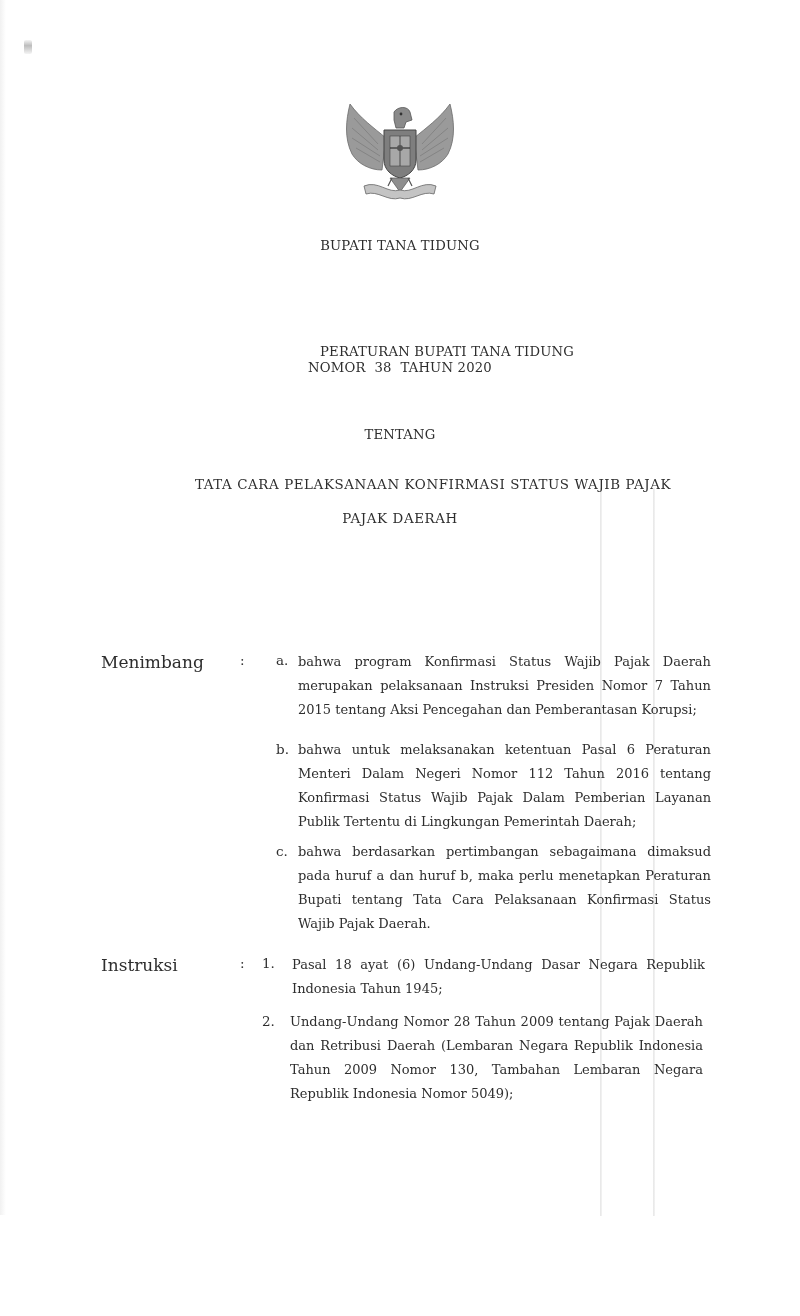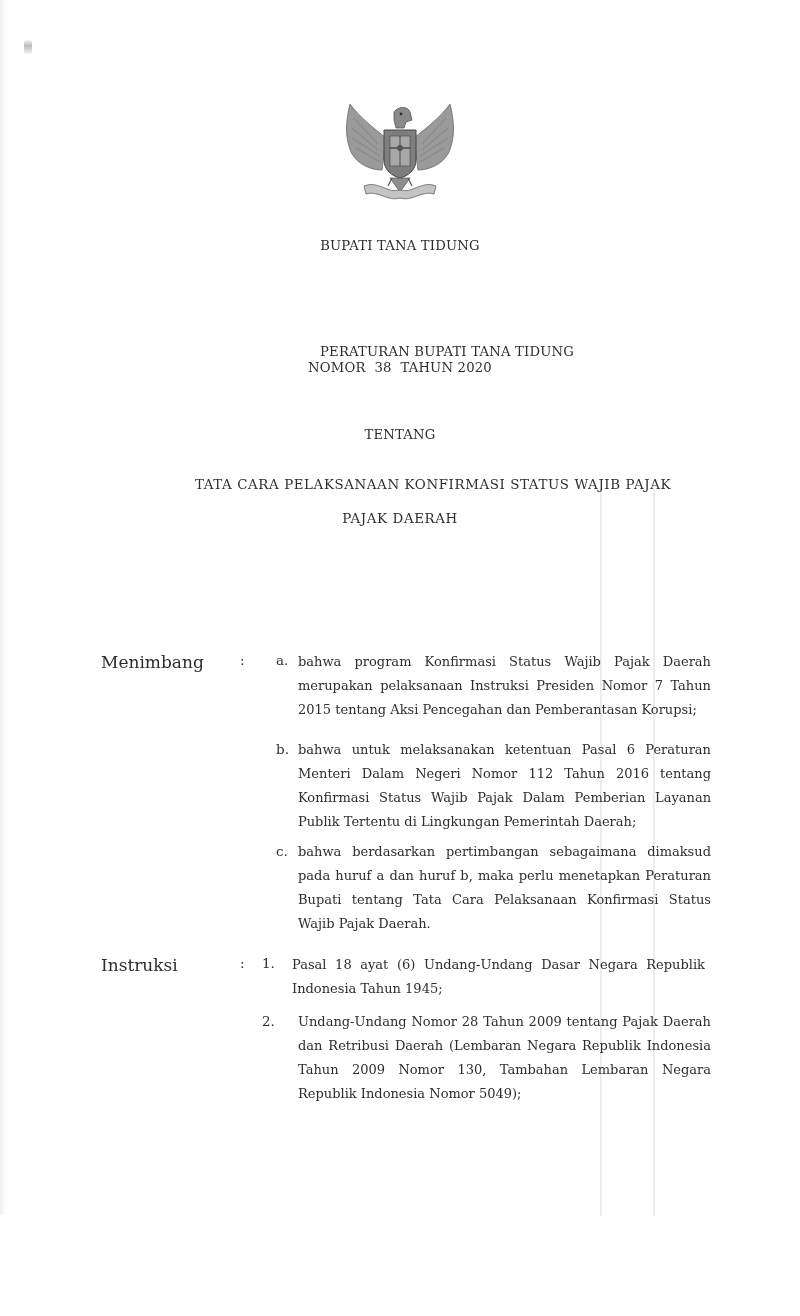--- a/index.html
+++ b/index.html
@@ -92,16 +92,16 @@
   </div>
 
   <div>
     <div class="label" style="left:101px; top:955px;">Instruksi</div>
     <div class="colon" style="left:240px; top:955px;">:</div>
 
     <div class="marker" style="left:262px; top:955px;">1.</div>
     <div class="para" style="left:292px; top:953px;">Pasal 18 ayat (6) Undang-Undang Dasar Negara Republik Indonesia Tahun 1945;</div>
 
     <div class="marker" style="left:262px; top:1013px;">2.</div>
-    <div class="para" style="left:298px; top:1010px;">Undang-Undang Nomor 28 Tahun 2009 tentang Pajak Daerah dan Retribusi Daerah (Lembaran Negara Republik Indonesia Tahun 2009 Nomor 130, Tambahan Lembaran Negara Republik Indonesia Nomor 5049);</div>
+    <div class="para" style="left:290px; top:1010px;">Undang-Undang Nomor 28 Tahun 2009 tentang Pajak Daerah dan Retribusi Daerah (Lembaran Negara Republik Indonesia Tahun 2009 Nomor 130, Tambahan Lembaran Negara Republik Indonesia Nomor 5049);</div>
   </div>
 
 </div>
 
 </body></html>

